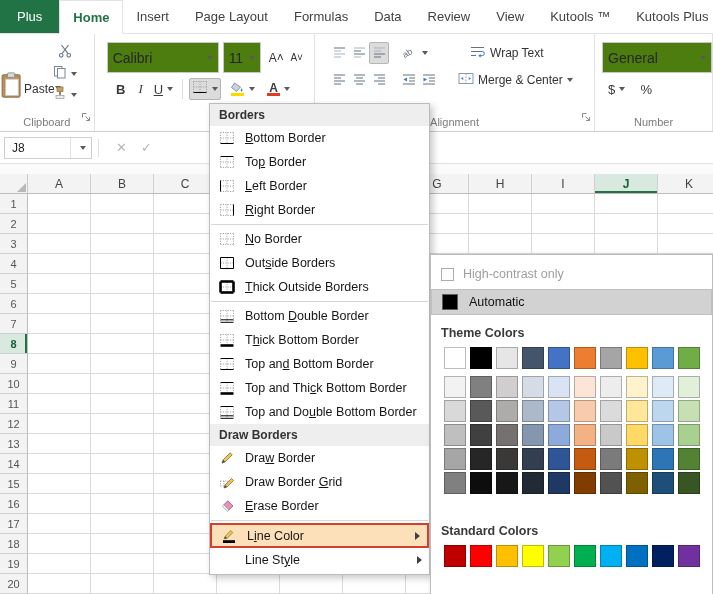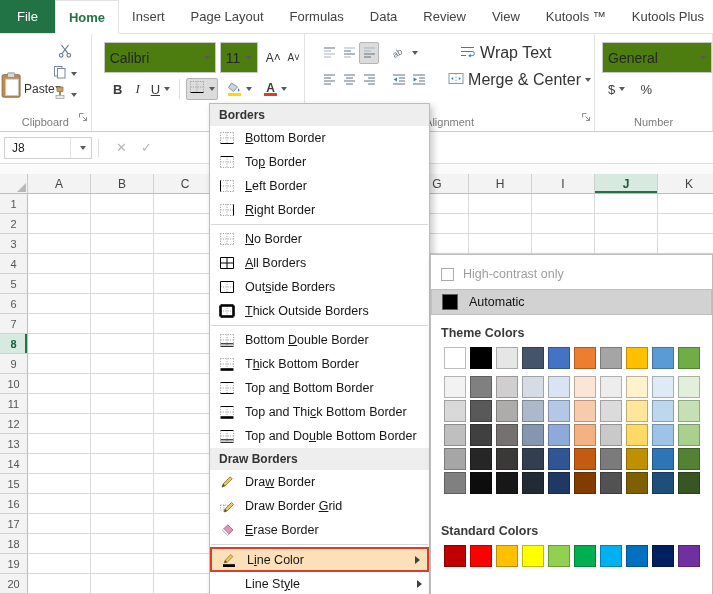--- a/index.html
+++ b/index.html
@@ -20,21 +20,21 @@
   .rrow{display:flex;align-items:center;margin-top:5px}
   .rrow.first{margin-top:1px}
   .rbtn{display:flex;align-items:center;justify-content:center;height:22px;min-width:20px;border:1px solid transparent;border-radius:2px;padding:0 2px}
   .rbtn.pressed{background:#dcdcdc;border-color:#b5b5b5}
   .combo{border:1px solid #c8c8c8;height:31px;display:flex;align-items:center;font-size:14px;padding:0 5px;background:#4d7c0f;color:#262626;white-space:nowrap}
   .dd{width:0;height:0;border-top:4px solid #5a5a5a;border-left:3.5px solid transparent;border-right:3.5px solid transparent;margin-left:4px;flex:0 0 auto}
   .vsep{width:1px;height:20px;background:#dcdcdc;margin:0 6px}
   .blet{font-weight:700;font-size:13px;color:#3b3b3b}
   .ilet{font-style:italic;font-size:13px;color:#3b3b3b;font-family:"Liberation Serif",serif}
   .ulet{text-decoration:underline;font-size:13px;color:#3b3b3b}
-  .rtext{font-size:16px;color:#333;margin-left:4px;white-space:nowrap}
+  .rtext{font-size:12px;color:#333;margin-left:4px;white-space:nowrap}
   .fontsz{font-size:12px;color:#333}
   .clip-group{width:100px;display:flex}
   .paste-btn{width:46px;display:flex;flex-direction:row;align-items:center;padding-top:2px}
   .paste-label{font-size:12px;color:#333;margin-top:3px}
   .clip-col{display:flex;flex-direction:column;gap:4px;padding-top:3px;margin-left:4px}
   .clip-col .rbtn{height:17px}
   .font-group{width:233px}
   .align-group{width:296px}
   .num-group{flex:1}
   .fcolor-bar{width:13px;height:3px;background:#e03b24;margin-top:-1px}
@@ -84,21 +84,21 @@
   .swatch-row{display:flex;gap:4px;padding-left:13px}
   .swatch{width:22px;height:22px;box-shadow:inset 0 0 0 1px rgba(0,0,0,.26);flex:0 0 22px}
   .vgrid{display:flex;flex-direction:column;gap:2px;margin-top:7px}
   .base-row{margin-top:2px}
   .std-row{margin-top:2px}
 </style>
 </head>
 <body>
 
 <div class="tabs-bar" id="tabsBar">
-    <div class="tab file">File</div>
+    <div class="tab file">Plus</div>
     <div class="tab selected">Home</div>
     <div class="tab">Insert</div>
     <div class="tab">Page Layout</div>
     <div class="tab">Formulas</div>
     <div class="tab">Data</div>
     <div class="tab">Review</div>
     <div class="tab">View</div>
     <div class="tab">Kutools ™</div>
     <div class="tab">Kutools Plus</div>
   </div>
@@ -451,33 +451,20 @@
           <line x1="1.5" y1="13.5" x2="14.5" y2="13.5" stroke="#9a9a9a" stroke-width="1" stroke-dasharray="1,1.4"></line>
           <line x1="1.5" y1="2.5" x2="1.5" y2="13.5" stroke="#9a9a9a" stroke-width="1" stroke-dasharray="1,1.4"></line>
           <line x1="14.5" y1="2.5" x2="14.5" y2="13.5" stroke="#9a9a9a" stroke-width="1" stroke-dasharray="1,1.4"></line>
         </svg>
       </span>
       <span class="lbl"><u>N</u>o Border</span>
     </div>
     <div class="bmenu-item">
       <span class="ic">
         <svg width="16" height="16" viewBox="0 0 16 16">
-          <line x1="1.5" y1="8" x2="14.5" y2="8" stroke="#000" stroke-width="1"></line>
-          <line x1="8" y1="2.5" x2="8" y2="13.5" stroke="#000" stroke-width="1"></line>
-          <line x1="1.5" y1="2.5" x2="14.5" y2="2.5" stroke="#000" stroke-width="1"></line>
-          <line x1="1.5" y1="13.5" x2="14.5" y2="13.5" stroke="#000" stroke-width="1"></line>
-          <line x1="1.5" y1="2.5" x2="1.5" y2="13.5" stroke="#000" stroke-width="1"></line>
-          <line x1="14.5" y1="2.5" x2="14.5" y2="13.5" stroke="#000" stroke-width="1"></line>
-        </svg>
-      </span>
-      <span class="lbl"><u>A</u>ll Borders</span>
-    </div>
-    <div class="bmenu-item">
-      <span class="ic">
-        <svg width="16" height="16" viewBox="0 0 16 16">
           <line x1="1.5" y1="8" x2="14.5" y2="8" stroke="#9a9a9a" stroke-width="1" stroke-dasharray="1,1.4"></line>
           <line x1="8" y1="2.5" x2="8" y2="13.5" stroke="#9a9a9a" stroke-width="1" stroke-dasharray="1,1.4"></line>
           <line x1="1.5" y1="2.5" x2="14.5" y2="2.5" stroke="#000" stroke-width="1"></line>
           <line x1="1.5" y1="13.5" x2="14.5" y2="13.5" stroke="#000" stroke-width="1"></line>
           <line x1="1.5" y1="2.5" x2="1.5" y2="13.5" stroke="#000" stroke-width="1"></line>
           <line x1="14.5" y1="2.5" x2="14.5" y2="13.5" stroke="#000" stroke-width="1"></line>
         </svg>
       </span>
       <span class="lbl">Out<u>s</u>ide Borders</span>
     </div>

